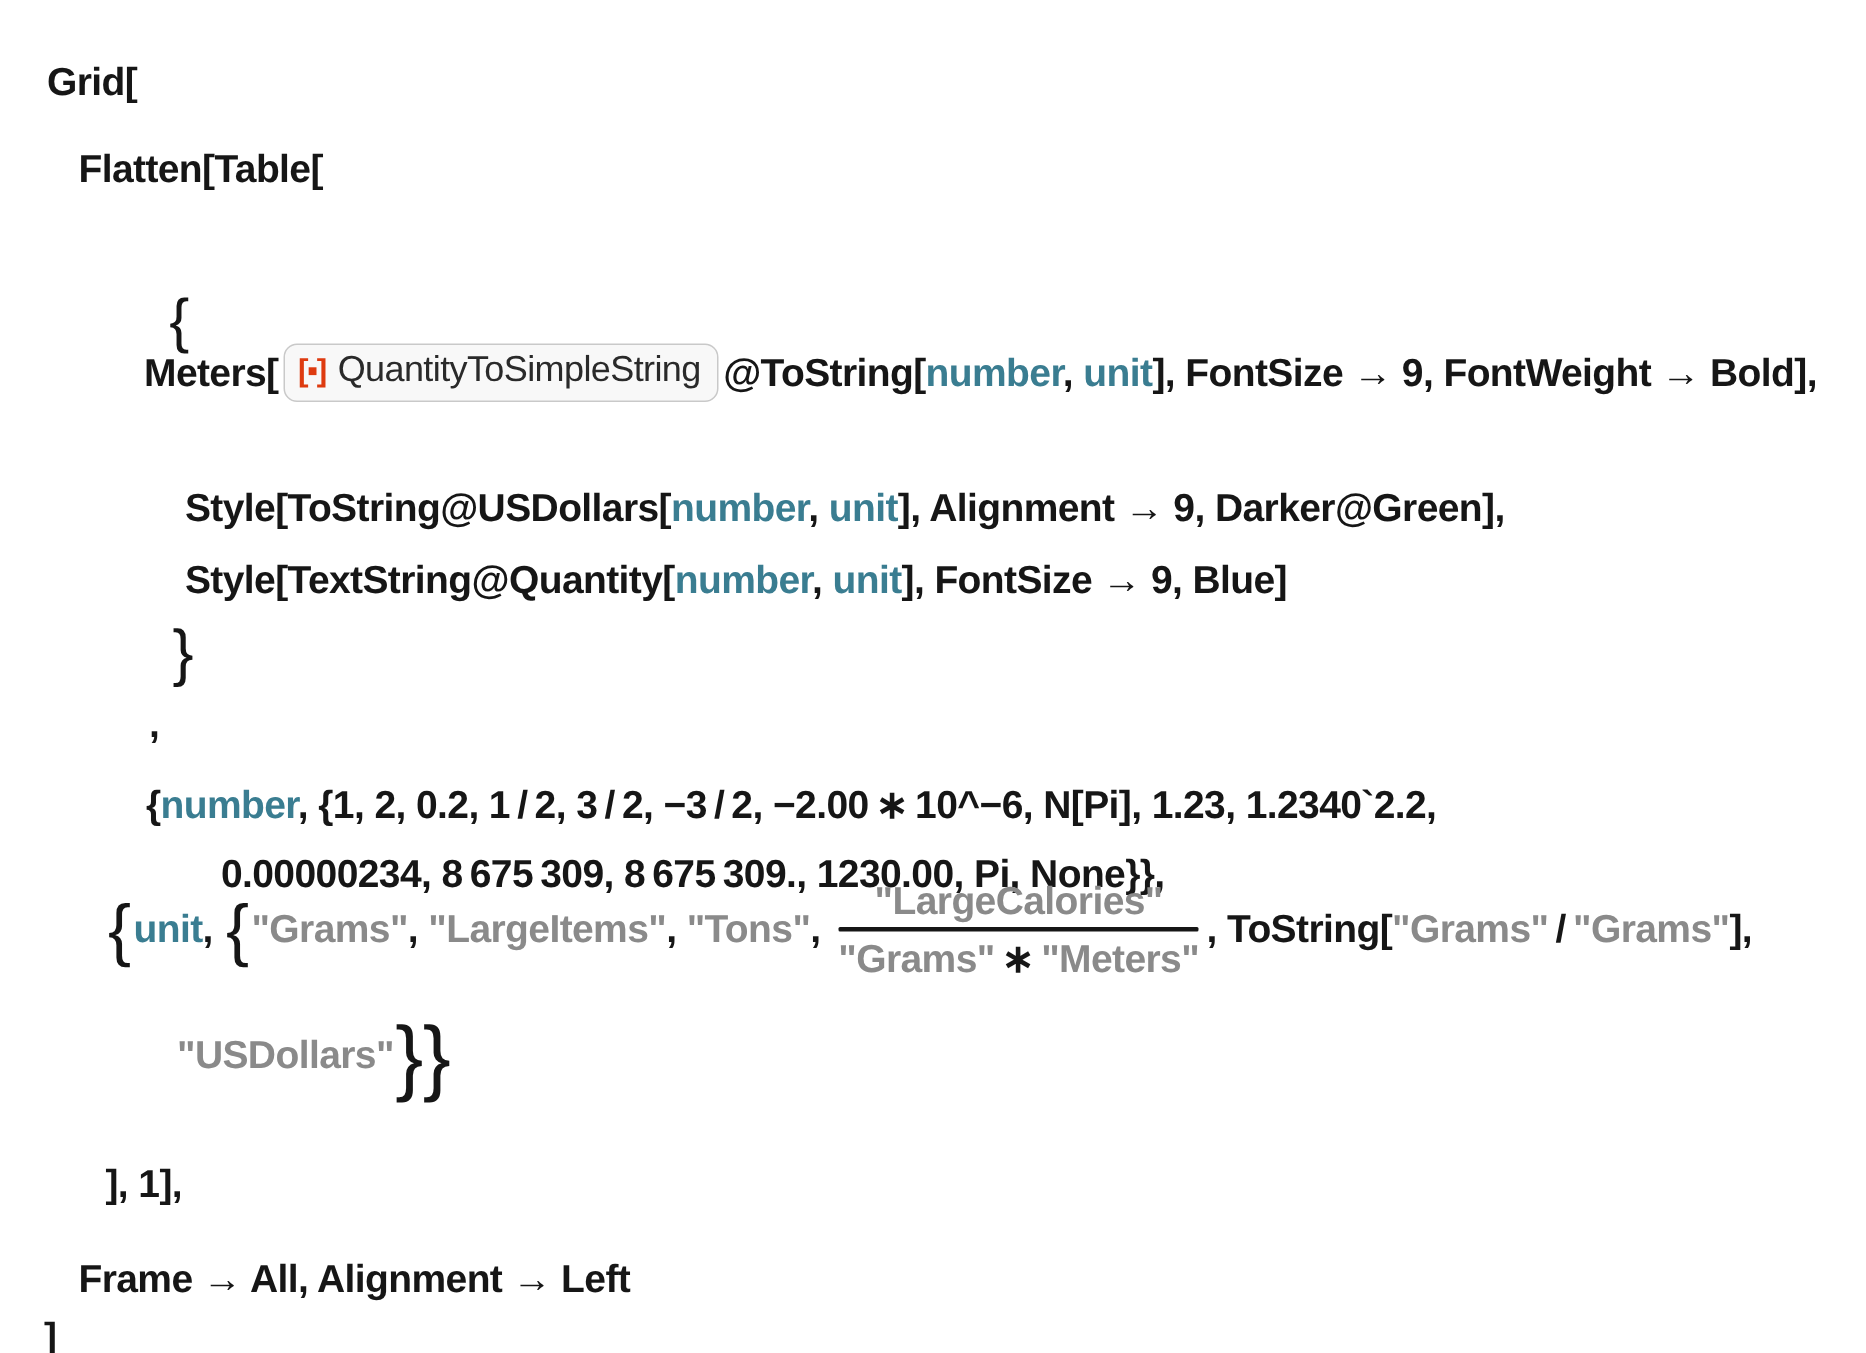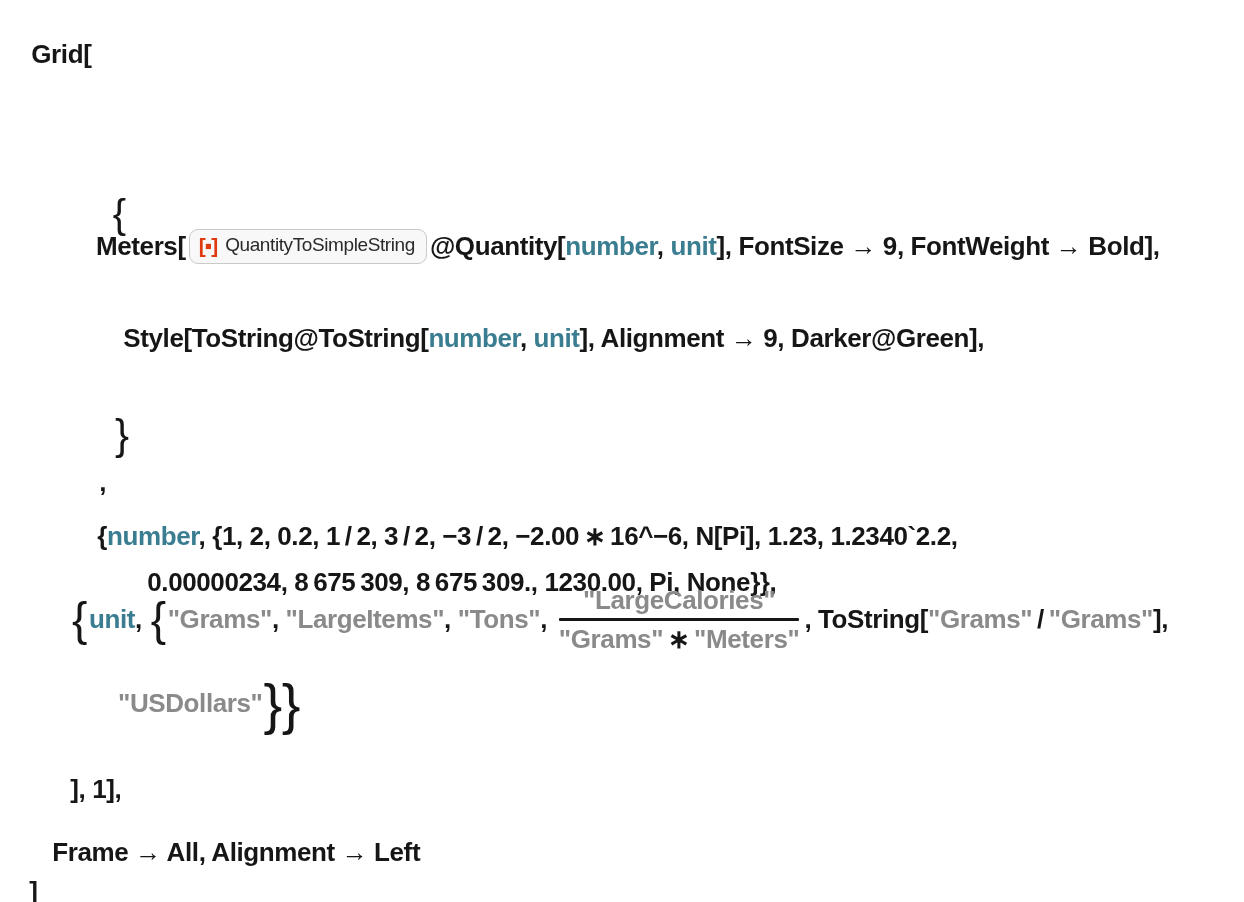--- a/index.html
+++ b/index.html
@@ -19,62 +19,68 @@
   .b40{font-size:40px;}
   .b42{font-size:42px;}
   .b46{font-size:46px;padding:0 2px;}
   .b56{font-size:56px;padding:0 1px;}
   .badge{
     display:inline-flex;align-items:center;gap:8px;
     background:#F8F8F8;border:1.5px solid #C9C9C9;border-radius:9px;
     padding:3px 11px 5px 9px;margin:0 3px;cursor:pointer;
   }
   .badge .ricon{color:#DE3B10;font-weight:700;font-size:21px;letter-spacing:-1px;}
-  .badge .rlabel{color:#2A2A2A;font-weight:400;font-size:19px;}
+  .badge .rlabel{color:#2A2A2A;font-weight:400;font-size:24px;}
   .frac{display:inline-flex;flex-direction:column;align-items:center;margin:0 5px;}
   .frac .bar{height:3px;background:#161616;width:100%;margin:2px 0 3px;border-radius:1px;}
 </style>
 </head>
 <body>
 
 <div class="cell">
 
   <div class="ln" style="left:4px;top:8px;">
     <span>Grid[</span>
   </div>
 
+  <div class="ln" style="left:25px;top:66px;">
+    <span>Flatten[Table[</span>
+  </div>
 
   <div class="ln brace b40" style="left:70px;top:160px;">
     <span>{</span>
   </div>
 
   <div class="ln flexln" style="left:96px;top:229px;">
     <span class="grp">Meters[</span>
     <span class="badge">
       <span class="ricon">[▪]</span>
       <span class="rlabel">QuantityToSimpleString</span>
     </span>
-    <span class="grp"><span>@Quantity[</span><span class="v">number</span><span>, </span><span class="v">unit</span><span>], FontSize → 9, FontWeight → Bold],</span></span>
+    <span class="grp"><span>@ToString[</span><span class="v">number</span><span>, </span><span class="v">unit</span><span>], FontSize → 9, FontWeight → Bold],</span></span>
   </div>
 
   <div class="ln" style="left:96px;top:292px;">
-    <span>Style[ToString@ToString[</span><span class="v">number</span><span>, </span><span class="v">unit</span><span>], Alignment → 9, Darker@Green],</span>
+    <span>Style[ToString@USDollars[</span><span class="v">number</span><span>, </span><span class="v">unit</span><span>], Alignment → 9, Darker@Green],</span>
   </div>
 
+  <div class="ln" style="left:96px;top:340px;">
+    <span>Style[TextString@Quantity[</span><span class="v">number</span><span>, </span><span class="v">unit</span><span>], FontSize → 9, Blue]</span>
+  </div>
 
   <div class="ln brace b42" style="left:70px;top:378px;">
     <span>}</span>
   </div>
 
   <div class="ln" style="left:72px;top:436px;">
     <span>,</span>
   </div>
 
   <div class="ln" style="left:70px;top:490px;">
-    <span>{</span><span class="v">number</span><span>, {1, 2, 0.2, 1 / 2, 3 / 2, −3 / 2, −2.00 ∗ 16^−6, N[Pi], 1.23, 1.2340`2.2,</span>
+    <span>{</span><span class="v">number</span><span>, {1, 2, 0.2, 1 / 2, 3 / 2, −3 / 2, −2.00 ∗ 10^−6, N[Pi], 1.23, 1.2340`2.2,</span>
   </div>
 
   <div class="ln" style="left:120px;top:536px;">
     <span>0.00000234, 8 675 309, 8 675 309., 1230.00, Pi, None}},</span>
   </div>
 
   <div class="ln flexln" style="left:70px;top:578px;height:84px;">
     <span class="brace b46">{</span>
     <span class="grp"><span class="v">unit</span><span>, </span></span>
     <span class="brace b46">{</span>

